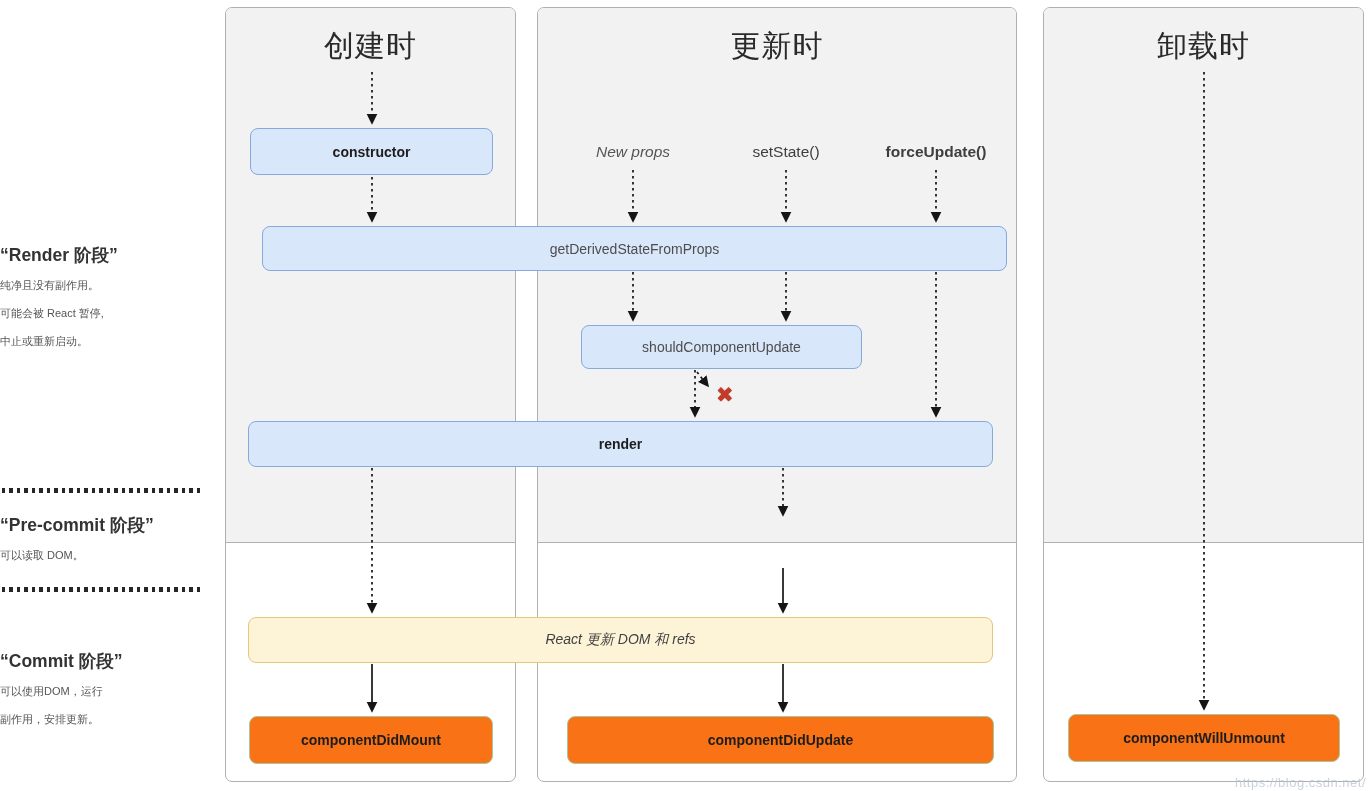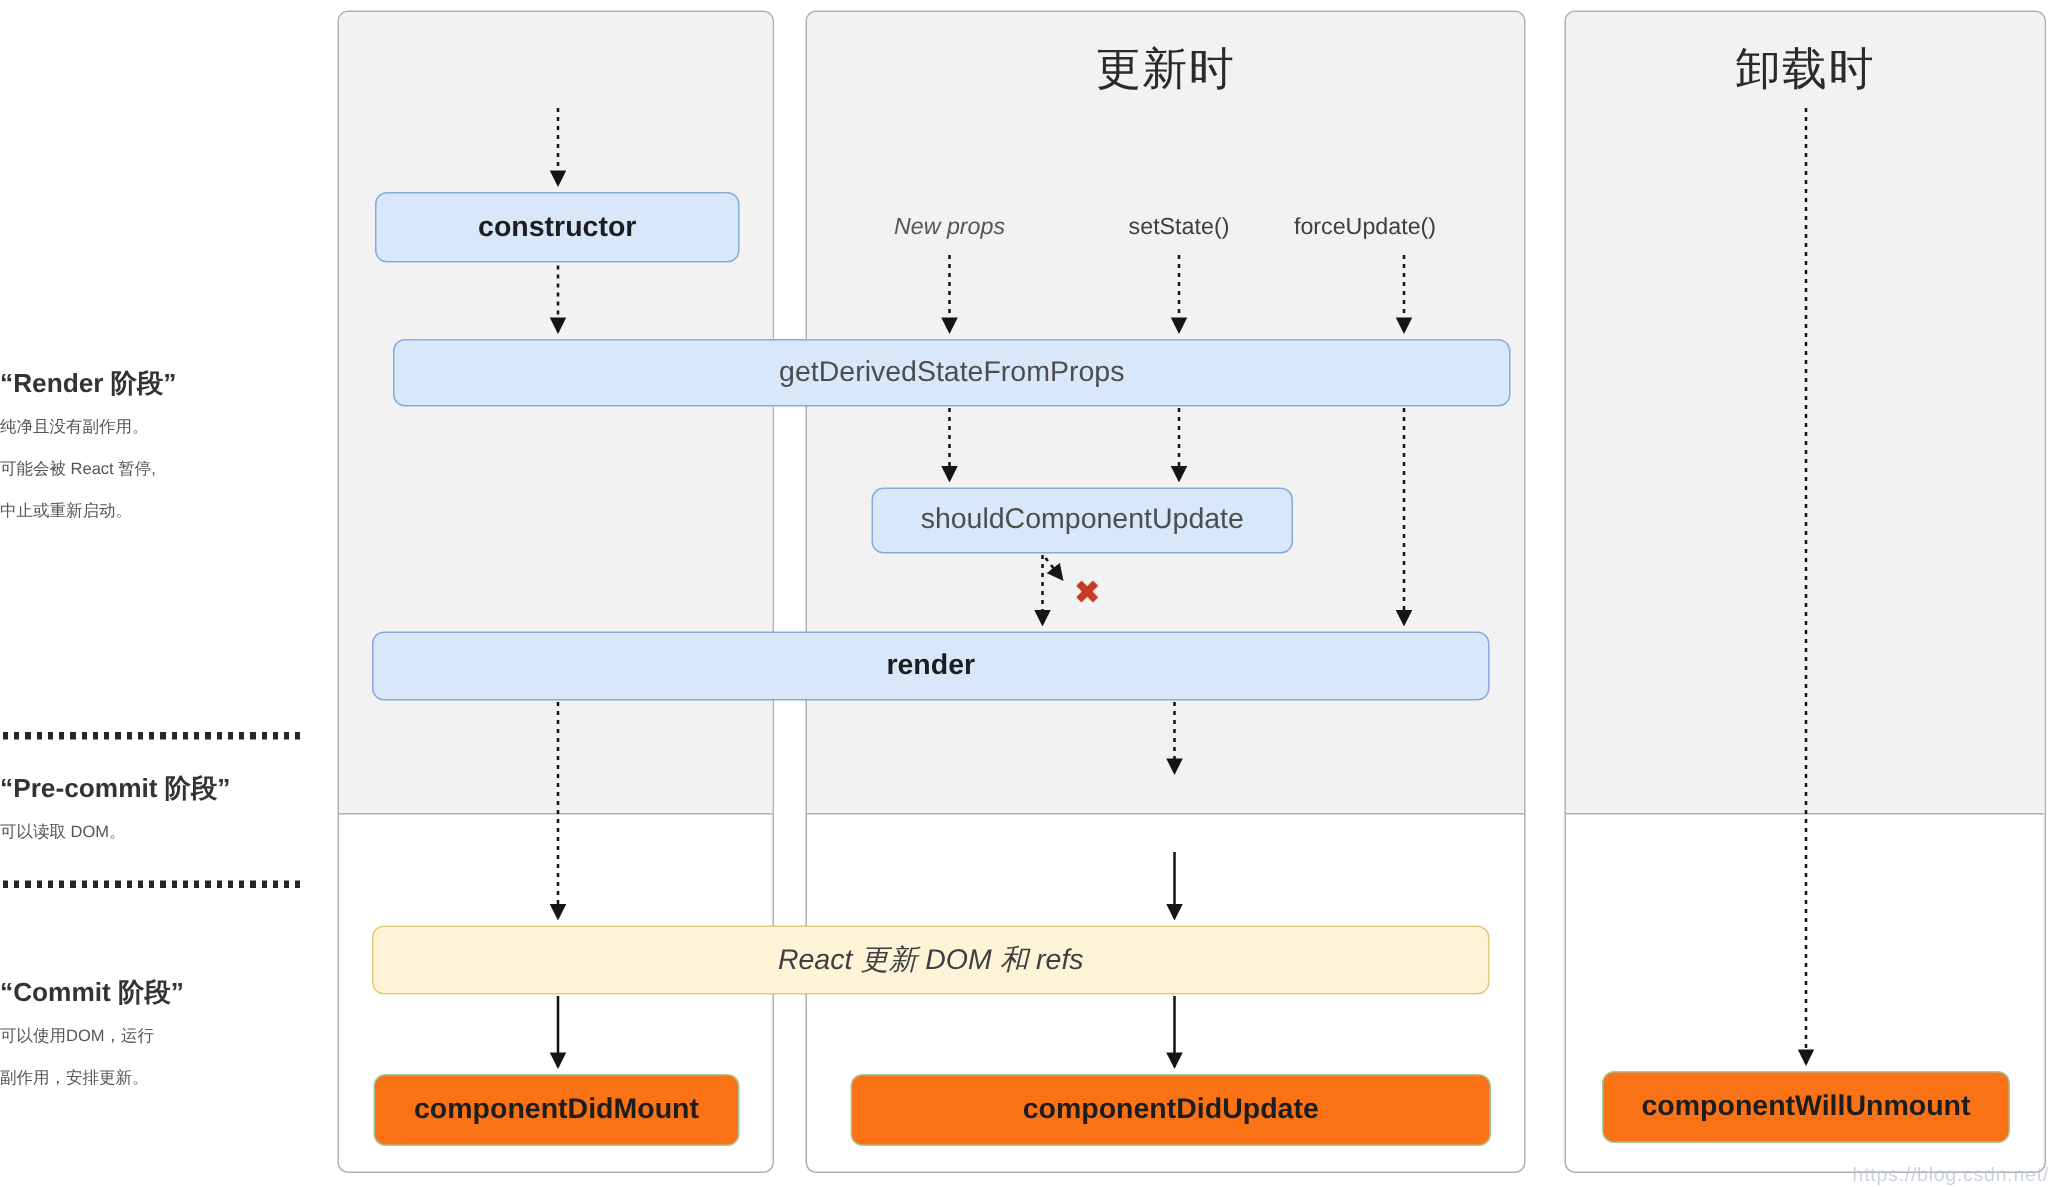--- a/index.html
+++ b/index.html
@@ -31,21 +31,21 @@
   .col-title{
     position:absolute;top:18px;left:0;width:100%;
     text-align:center;
     font-size:30px;color:#2a2a2a;letter-spacing:1px;
   }
   
   .box{
     position:absolute;z-index:3;
     display:flex;align-items:center;justify-content:center;
     border-radius:8px;
-    font-size:19px;
+    font-size:14px;
     box-sizing:border-box;
   }
   .blue  {background:#d9e7fb;border:1.5px solid #87a9dc;}
   .yellow{background:#fdf4d8;border:1.5px solid #e3c87d;}
   .green {background:#f97316;border:1.5px solid #a6c89c;}
   .bold{font-weight:bold;color:#1d1d1d;}
   .reg {color:#4d4d4d;margin-left:14px;}
   .ital{font-style:italic;color:#3f3f3f;}
 
   #box-ctor      {left:250px;top:128px;width:243px;height:47px;}
@@ -59,21 +59,21 @@
   #box-willunmount{left:1068px;top:714px;width:272px;height:48px;}
 
   
   .trigger{
     position:absolute;top:143px;z-index:3;
     transform:translateX(-50%);
     font-size:15.5px;color:#3e3e3e;white-space:nowrap;
   }
   #trig-newprops{left:633px;font-style:italic;color:#555;}
   #trig-setstate{left:786px;}
-  #trig-forceupdate{left:910px;}
+  #trig-forceupdate{left:936px;font-weight:bold;}
 
   
   .phase-label{
     position:absolute;left:0;width:212px;z-index:2;
     text-align:left;
   }
   .phase-label h3{
     margin:0 0 4px 0;
     font-size:17.5px;color:#333;font-weight:bold;
   }
@@ -107,20 +107,21 @@
     font-size:13px;color:#b9c3d2;opacity:.75;letter-spacing:.5px;
   }
 </style>
 </head>
 <body>
 
 <div id="canvas">
 
   <div class="col" id="col-mounting">
     <div class="phase-top"></div>
+    <div class="col-title">创建时</div>
   </div>
   <div class="col" id="col-updating">
     <div class="phase-top"></div>
     <div class="col-title">更新时</div>
   </div>
   <div class="col" id="col-unmounting">
     <div class="phase-top"></div>
     <div class="col-title">卸载时</div>
   </div>
 

